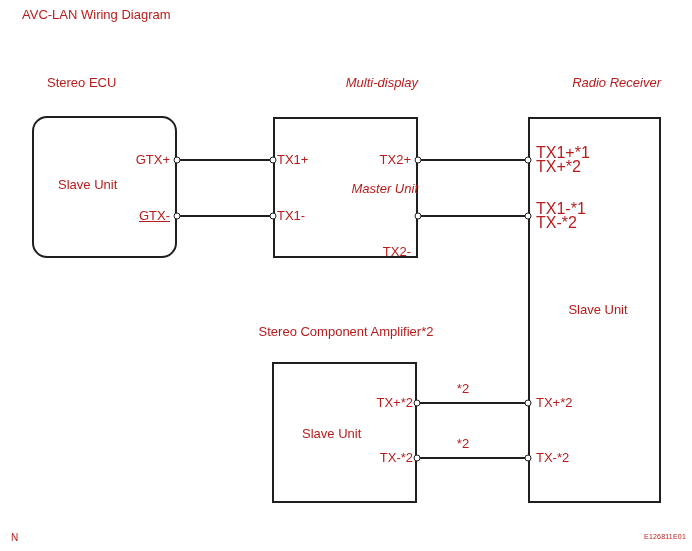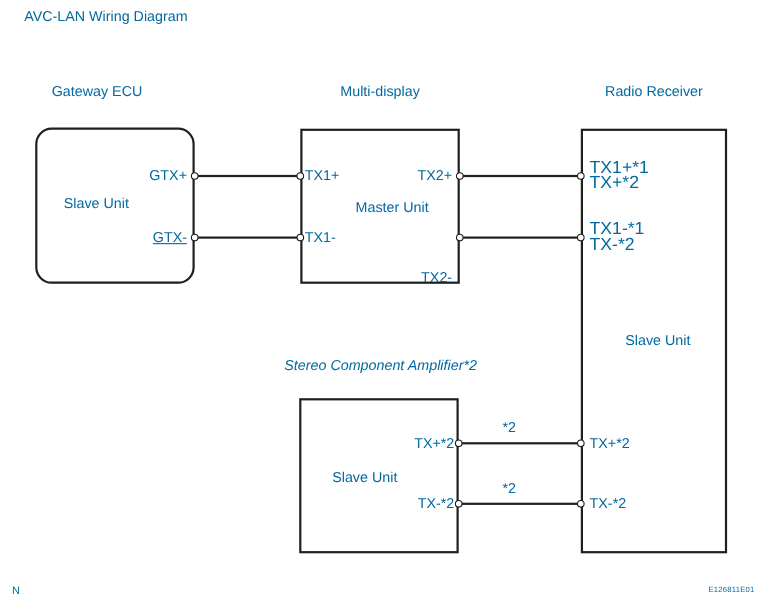--- a/index.html
+++ b/index.html
@@ -2,32 +2,32 @@
 <html><head>
 <meta charset="utf-8">
 <style>
   html, body { margin: 0; padding: 0; background: #fff; }
   #diagram {
     position: relative;
     width: 692px;
     height: 551px;
     background: #ffffff;
     font-family: "Liberation Sans", "DejaVu Sans", sans-serif;
-    color: #0369a1;
+    color: #b91c1c;
     overflow: hidden;
   }
   .t {
     position: absolute;
     white-space: nowrap;
     font-size: 13px;
     line-height: 14px;
     transform: translateY(-50%);
   }
   .ctr { transform: translate(-50%, -50%); }
-  .cbox { text-align: center; }
+  .cbox { text-align: right; font-style: italic; }
   .box {
     position: absolute;
     box-sizing: border-box;
     border: 2px solid #1f1f1f;
     background: #ffffff;
   }
   .box.rounded { border-width: 2.5px; border-radius: 15px; }
   .wire {
     position: absolute;
     height: 2px;
@@ -53,32 +53,32 @@
   .small { font-size: 10px; }
   .tiny { font-size: 7px; letter-spacing: 0.2px; }
 </style>
 </head>
 <body>
 
 <div id="diagram">
 
   <div class="t" style="left:22px; top:15px;">AVC-LAN Wiring Diagram</div>
 
-  <div class="t" style="left:47px; top:83px;">Gateway ECU</div>
+  <div class="t" style="left:47px; top:83px;">Stereo ECU</div>
   <div class="t cbox" style="left:273px; width:145px; top:83px;">Multi-display</div>
   <div class="t cbox" style="left:528px; width:133px; top:83px;">Radio Receiver</div>
-  <div class="t ctr" style="left:346px; top:332px;font-style:italic;">Stereo Component Amplifier*2</div>
+  <div class="t ctr" style="left:346px; top:332px;">Stereo Component Amplifier*2</div>
 
   <div class="box rounded" style="left:32px; top:116px; width:145px; height:142px;"></div>
   <div class="box" style="left:273px; top:117px; width:145px; height:141px;"></div>
   <div class="box" style="left:528px; top:117px; width:133px; height:386px;"></div>
   <div class="box" style="left:272px; top:362px; width:145px; height:141px;"></div>
 
   <div class="t" style="left:58px; top:185px;">Slave Unit</div>
-  <div class="t cbox" style="left:284px; width:145px; top:189px;">Master Unit</div>
+  <div class="t cbox" style="left:273px; width:145px; top:189px;">Master Unit</div>
   <div class="t ctr" style="left:598px; top:310px;">Slave Unit</div>
   <div class="t" style="left:302px; top:434px;">Slave Unit</div>
 
   <div class="wire" style="left:177px; top:159px; width:96px;"></div>
   <div class="wire" style="left:177px; top:215px; width:96px;"></div>
 
   <div class="wire" style="left:418px; top:159px; width:110px;"></div>
   <div class="wire" style="left:418px; top:215px; width:110px;"></div>
 
   <div class="wire" style="left:417px; top:402px; width:111px;"></div>

